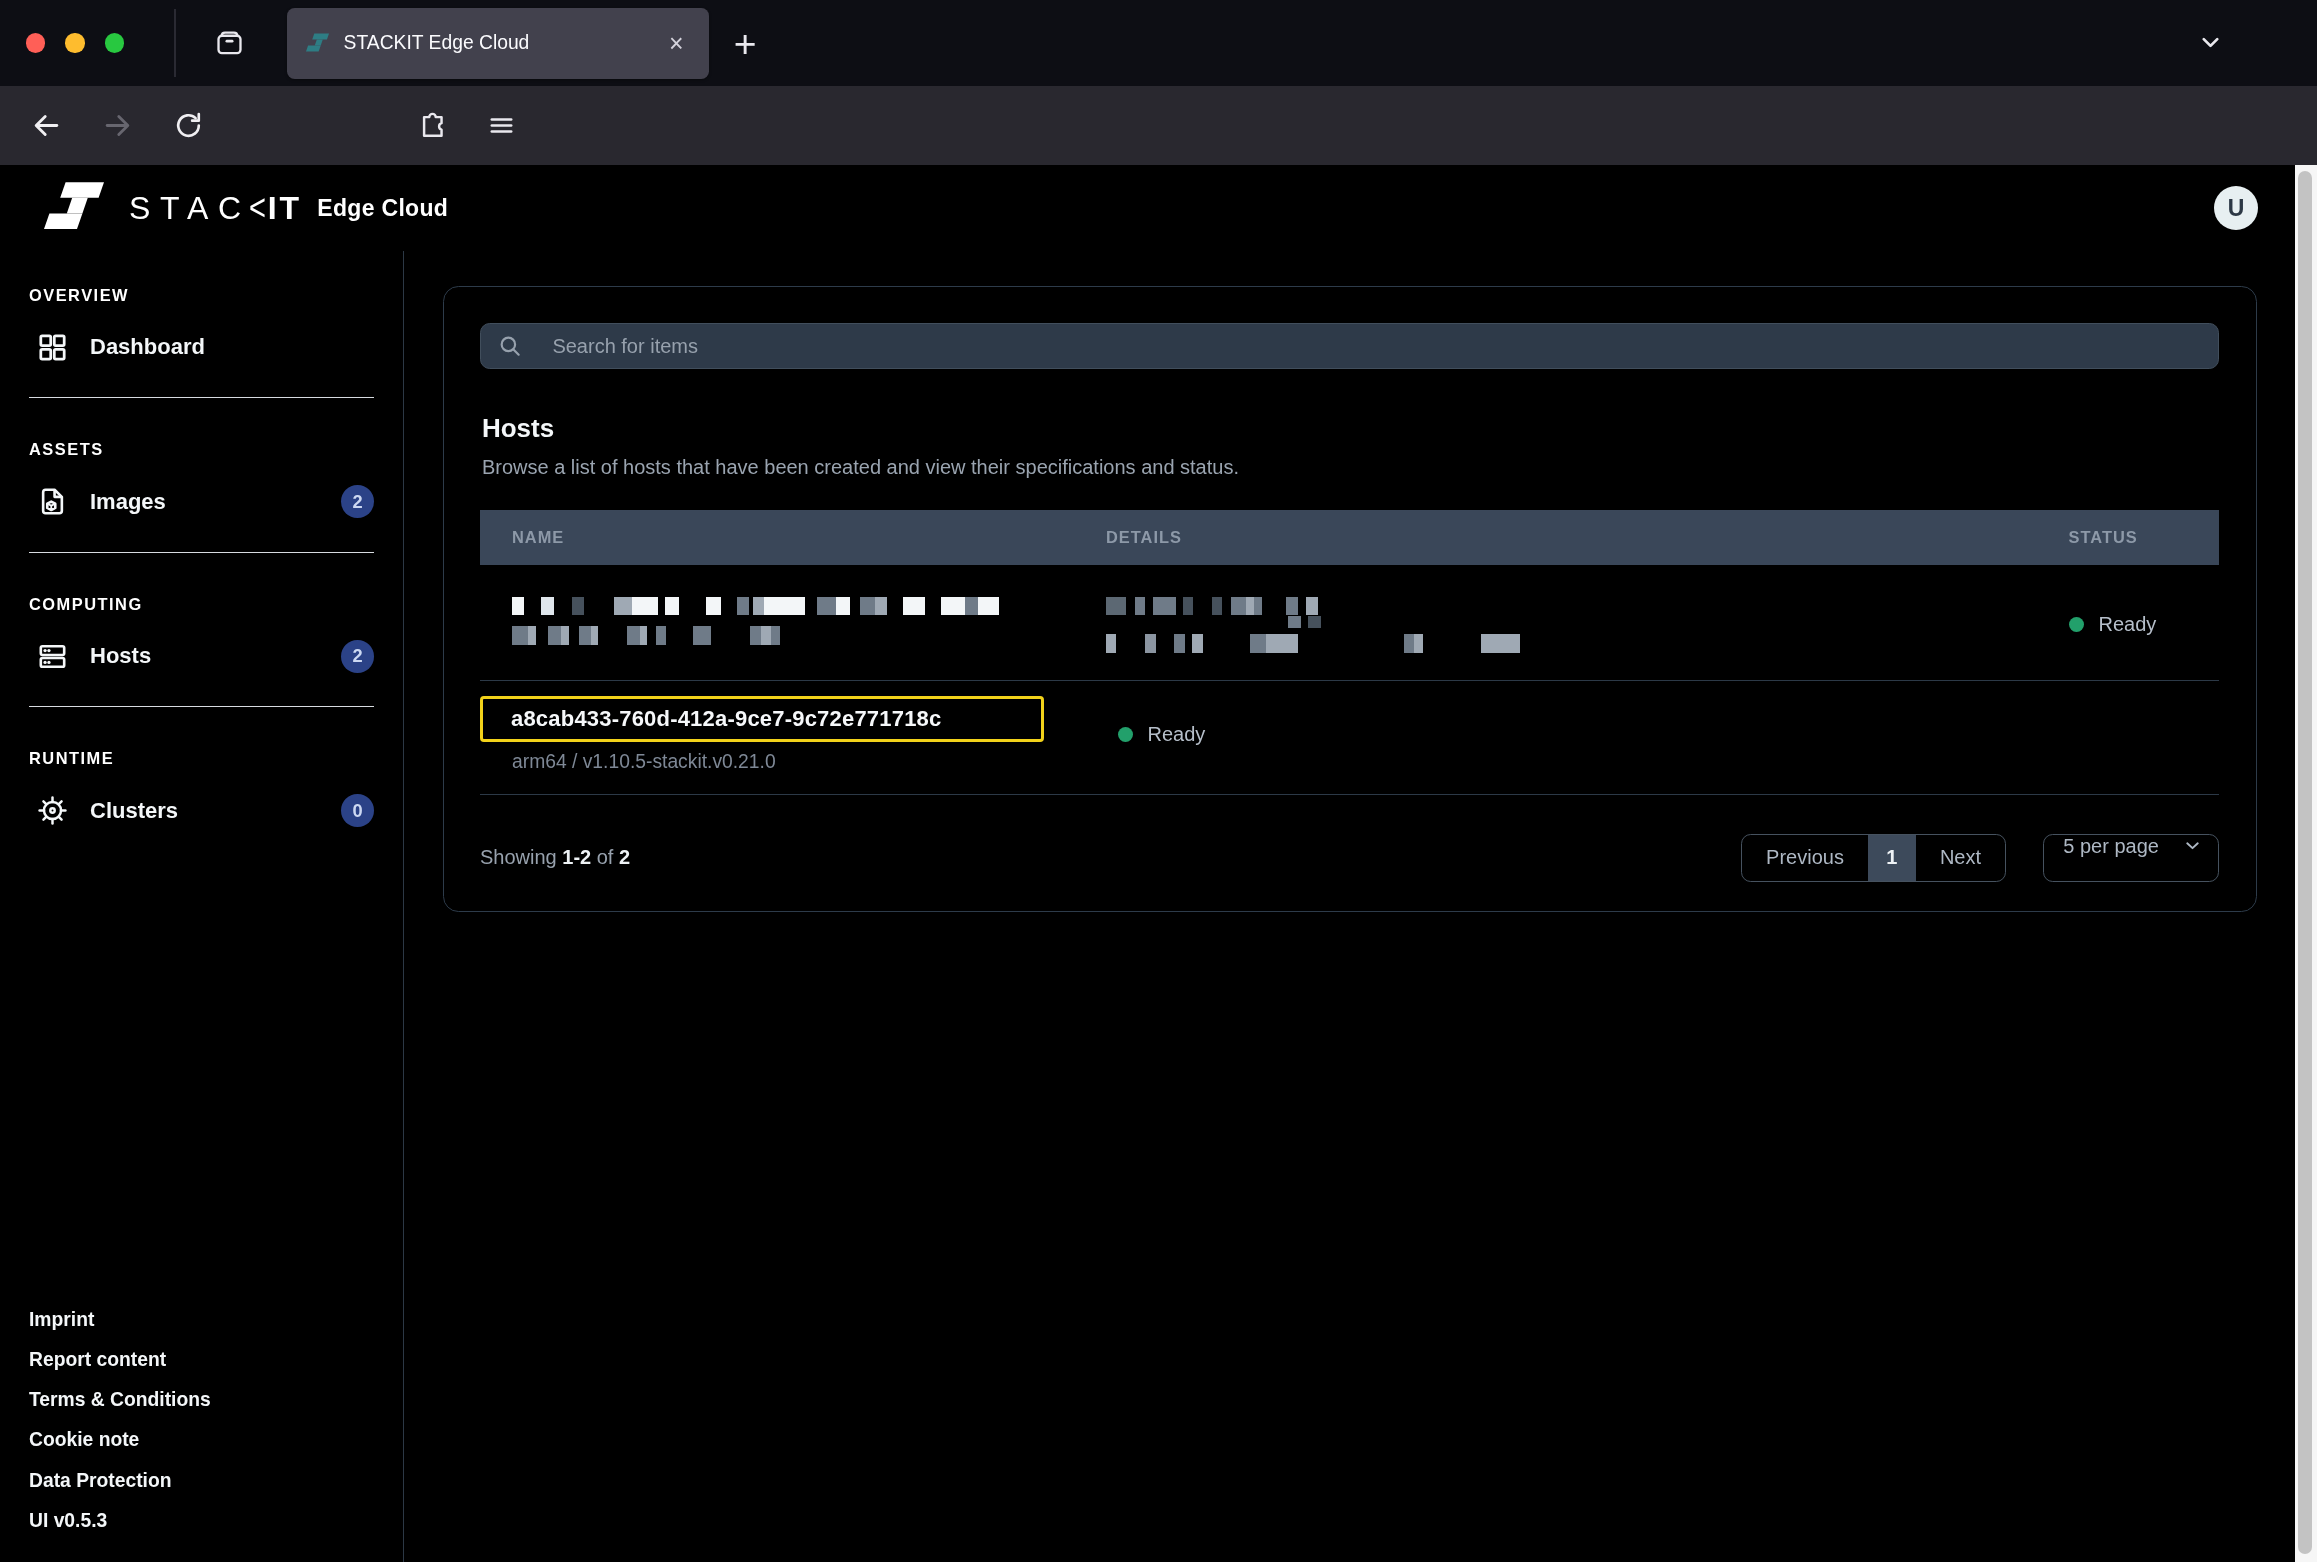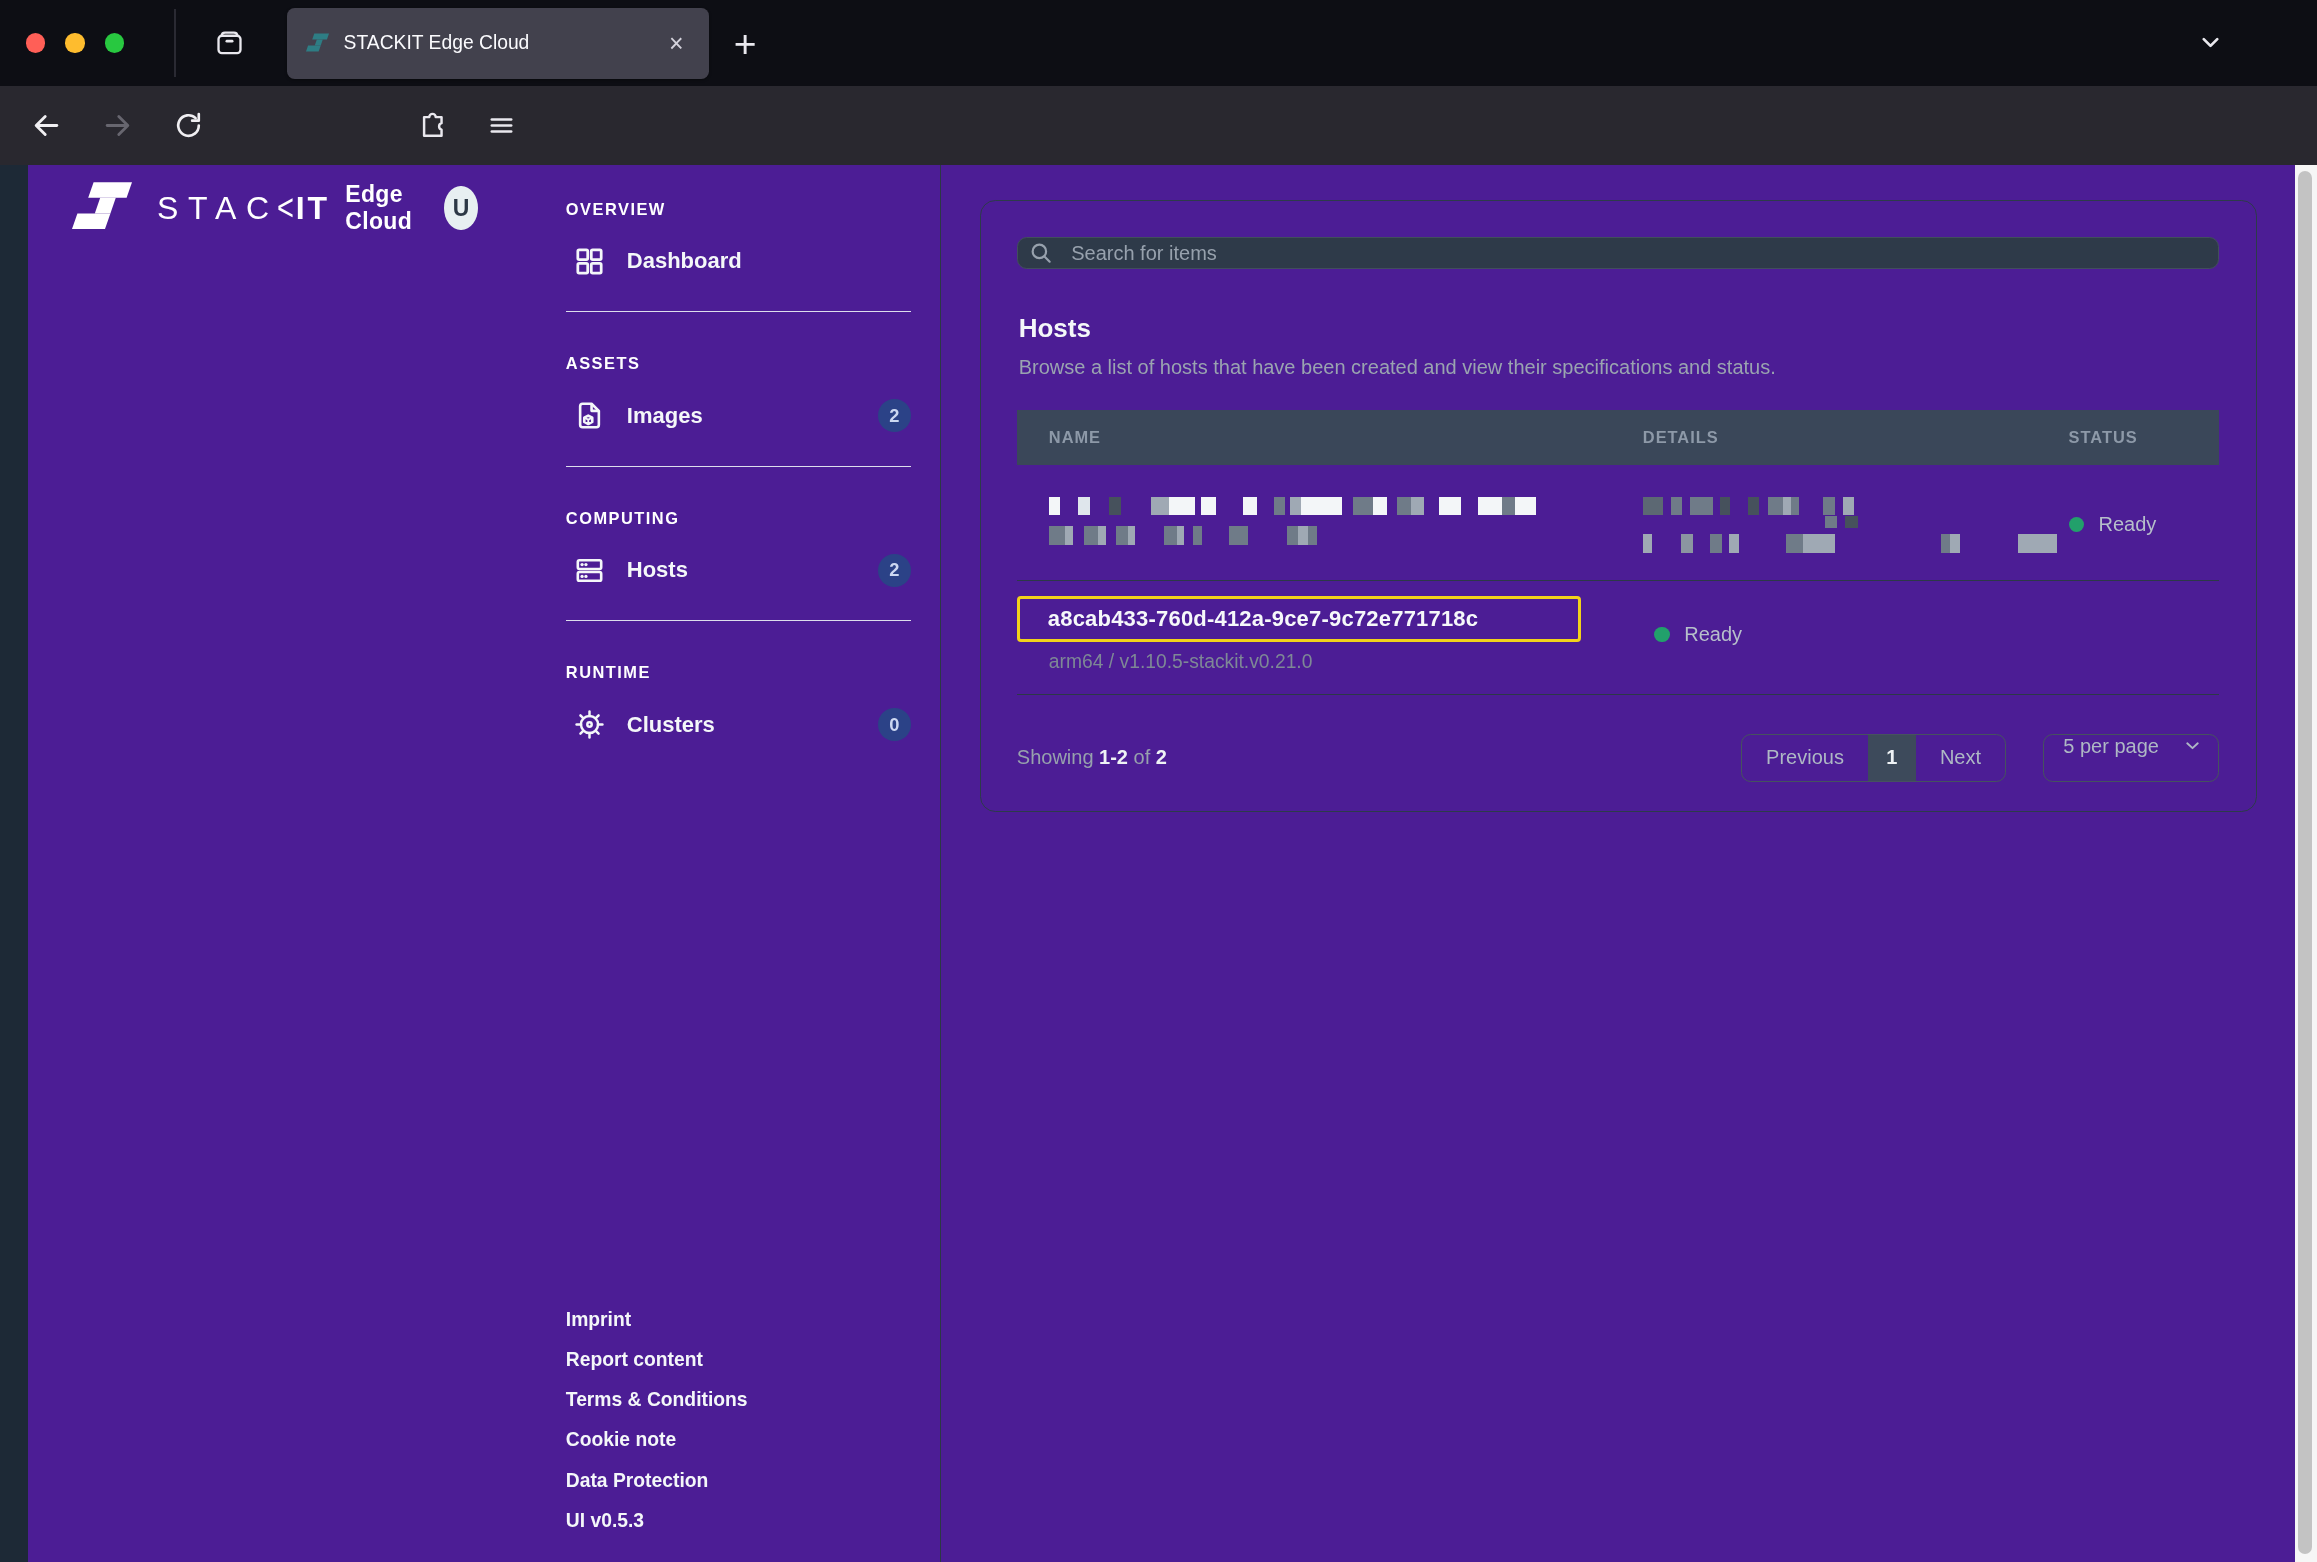--- a/index.html
+++ b/index.html
@@ -33,21 +33,21 @@
   .urlbar {
     margin-left:170px; width:1564px; height:56px; background:#16151d; border-radius:9.7px;
     display:flex; align-items:center; padding:0 21px; color:#d8d6de;
   }
   .url-text { margin-left:23px; font-size:21px; color:#b4b1bc; letter-spacing:0.2px; flex:1; white-space:nowrap; overflow:hidden; }
   .url-text .hl { color:#ffffff; font-weight:700; }
   .star { font-size:29px; color:#d8d6de; margin-left:11.6px; }
   .after-url { display:flex; align-items:center; margin-left:209px; gap:39px; color:#e9e8ee; }
 
   
-  .app { position:absolute; top:165px; left:0; right:0; bottom:0; background:#4c1d95; display:flex; flex-direction:row;margin-left:28px; }
+  .app { position:absolute; top:165px; left:0; right:0; bottom:0; background:#000000; display:flex; flex-direction:column; }
   .appheader { height:86px; min-height:86px; display:flex; align-items:center; padding:0 59px 0 44px; }
   .wordmark { display:flex; align-items:center; margin-left:25px; color:#ffffff; }
   .wm-light { font-size:32px; font-weight:300; letter-spacing:9.7px; }
   .wm-k { font-size:29px; font-weight:300; display:inline-block; transform:scaleY(1.25); margin:0 1.9px 0 -1.9px; }
   .wm-bold { font-size:32px; font-weight:700; letter-spacing:2.9px; }
   .product { margin-left:15.4px; font-size:23px; font-weight:700; color:#ffffff; letter-spacing:0.3px; }
   .avatar {
     margin-left:auto; width:44px; height:44px; border-radius:50%; background:#e7eff1;
     color:#2c3845; font-size:23px; font-weight:600; display:flex; align-items:center; justify-content:center;
   }
@@ -69,22 +69,22 @@
   .side-div + .sec-label { margin-top:42px; }
   .side-foot { margin-top:auto; display:flex; flex-direction:column; padding-left:29px; }
   .side-foot a { color:#f4f7f9; font-size:19.3px; font-weight:600; text-decoration:none; line-height:21px; margin-bottom:19.3px; }
   .side-foot a:last-child { margin-bottom:0; }
 
   
   .content { flex:1; padding:35px 60px 0 39px; min-width:0; }
   .panel { border:1.9px solid #2d3b4a; border-radius:15.4px; padding:36px 37px 29px 36px; }
 
   .searchbar {
-    height:32px; background:#2e3a49; border:1.9px solid #414e5c; border-radius:9.7px;
-    display:flex; align-items:center; padding:0 10px; color:#97a1ad;
+    height:46px; background:#2e3a49; border:1.9px solid #414e5c; border-radius:9.7px;
+    display:flex; align-items:center; padding:0 16px; color:#97a1ad;gap:12px;
   }
   .searchbar input {
     flex:1; margin-left:15.4px; background:transparent; border:none; outline:none;
     font-size:20px; color:#cfd6dd; font-family:"Liberation Sans", sans-serif;
   }
   .searchbar input::placeholder { color:#97a1ad; opacity:1; }
 
   .page-title { margin:44px 0 0 1.9px; font-size:26px; font-weight:700; color:#f4f7f9; }
   .page-sub { margin:11.6px 0 0 1.9px; font-size:20px; color:#9aa4b0; }
 

